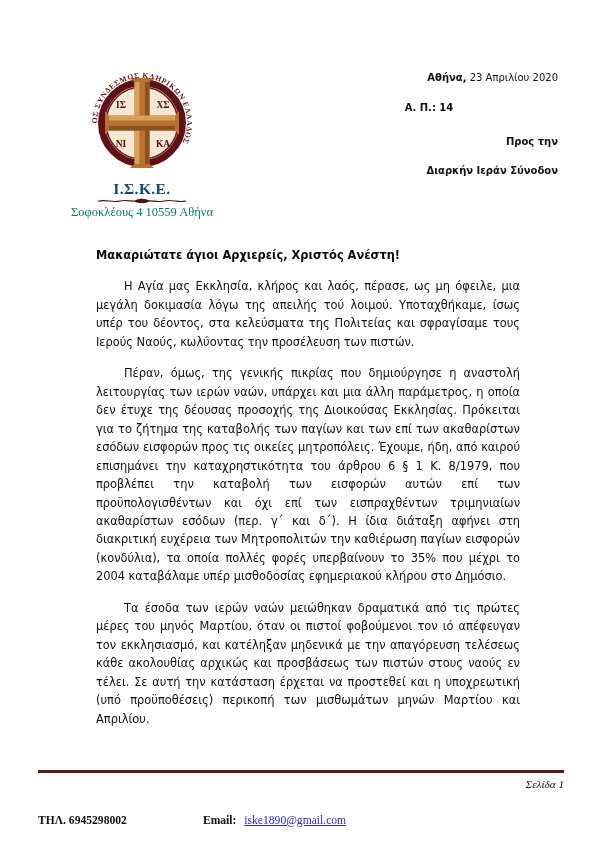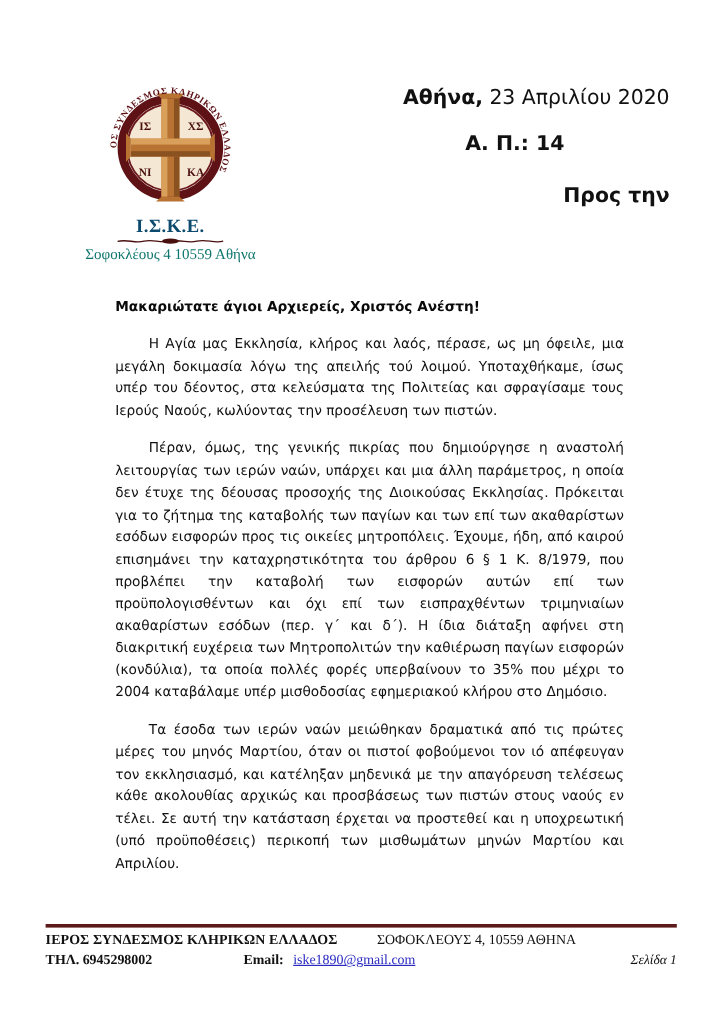--- a/index.html
+++ b/index.html
@@ -75,21 +75,21 @@
     white-space: nowrap;
   }
 
   .header-right {
     position: absolute;
     left: 300px;
     top: 14px;
     width: 258px;
   }
   .hdr-line {
-    font-size: 17px;
+    font-size: 10px;
     line-height: 1.2;
     color: #111;
     white-space: nowrap;
   }
   .hdr-date {
     text-align: right;
     margin-bottom: 18px;
   }
   .hdr-date b { font-weight: 700; }
   .hdr-ap {
@@ -160,20 +160,21 @@
     letter-spacing: 0.1px;
   }
   .f-addr {
     display: inline-block;
     margin-left: 30px;
   }
   .f-tel {
     display: inline-block;
     font-weight: 700;
     min-width: 150px;
+    margin-top: 37px;
   }
   .f-email-label {
     display: inline-block;
     font-weight: 700;
     margin-left: 12px;
   }
   .f-email {
     color: #2a2ac0;
     text-decoration: underline;
     margin-left: 5px;
@@ -242,38 +243,35 @@
 
       <div class="logo-address">Σοφοκλέους 4 10559 Αθήνα</div>
     </div>
 
     <div class="header-right">
       <div class="hdr-line hdr-date"><b>Αθήνα,</b><span> 23 Απριλίου 2020</span></div>
 
       <div class="hdr-line hdr-ap">Α. Π.: 14</div>
 
       <div class="hdr-line hdr-to">Προς την</div>
+      <div class="hdr-line hdr-to">Διαρκήν Ιεράν Σύνοδον</div>
     </div>
   </div>
 
   <div class="body-wrap">
     <div class="salutation">Μακαριώτατε άγιοι Αρχιερείς, Χριστός Ανέστη!</div>
 
     <p class="para">Η Αγία μας Εκκλησία, κλήρος και λαός, πέρασε, ως μη όφειλε, μια μεγάλη δοκιμασία λόγω της απειλής τού λοιμού. Υποταχθήκαμε, ίσως υπέρ του δέοντος, στα κελεύσματα της Πολιτείας και σφραγίσαμε τους Ιερούς Ναούς, κωλύοντας την προσέλευση των πιστών.</p>
     <p class="para">Πέραν, όμως, της γενικής πικρίας που δημιούργησε η αναστολή λειτουργίας των ιερών ναών, υπάρχει και μια άλλη παράμετρος, η οποία δεν έτυχε της δέουσας προσοχής της Διοικούσας Εκκλησίας. Πρόκειται για το ζήτημα της καταβολής των παγίων και των επί των ακαθαρίστων εσόδων εισφορών προς τις οικείες μητροπόλεις. Έχουμε, ήδη, από καιρού επισημάνει την καταχρηστικότητα του άρθρου 6 § 1 Κ. 8/1979, που προβλέπει την καταβολή των  εισφορών αυτών επί των προϋπολογισθέντων και όχι επί των εισπραχθέντων τριμηνιαίων ακαθαρίστων εσόδων (περ. γ΄ και δ΄). Η ίδια διάταξη αφήνει στη διακριτική ευχέρεια των Μητροπολιτών την καθιέρωση παγίων εισφορών (κονδύλια), τα οποία πολλές φορές υπερβαίνουν το 35% που μέχρι το 2004 καταβάλαμε υπέρ μισθοδοσίας εφημεριακού κλήρου στο Δημόσιο.</p>
     <p class="para">Τα έσοδα των ιερών ναών μειώθηκαν δραματικά από τις πρώτες μέρες του μηνός Μαρτίου, όταν οι πιστοί φοβούμενοι τον ιό απέφευγαν τον εκκλησιασμό, και κατέληξαν μηδενικά με την απαγόρευση τελέσεως κάθε ακολουθίας αρχικώς και προσβάσεως των πιστών στους ναούς εν τέλει. Σε αυτή την κατάσταση έρχεται να προστεθεί και η υποχρεωτική (υπό προϋποθέσεις) περικοπή των μισθωμάτων μηνών Μαρτίου και Απριλίου.</p>
   </div>
 
   <div class="footer">
     <div class="footer-rule"></div>
 
-    <div class="footer-row">
-      <span class="f-org">ΙΕΡΟΣ ΣΥΝΔΕΣΜΟΣ ΚΛΗΡΙΚΩΝ ΕΛΛΑΔΟΣ</span>
-      <span class="f-addr">ΣΟΦΟΚΛΕΟΥΣ 4, 10559 ΑΘΗΝΑ</span>
-    </div>
 
     <div class="footer-row">
       <span class="f-tel">ΤΗΛ.  6945298002</span>
       <span class="f-email-label">Email:</span>
       <a class="f-email" href="#">iske1890@gmail.com</a>
       <span class="f-page">Σελίδα 1</span>
     </div>
   </div>
 
 </div>

